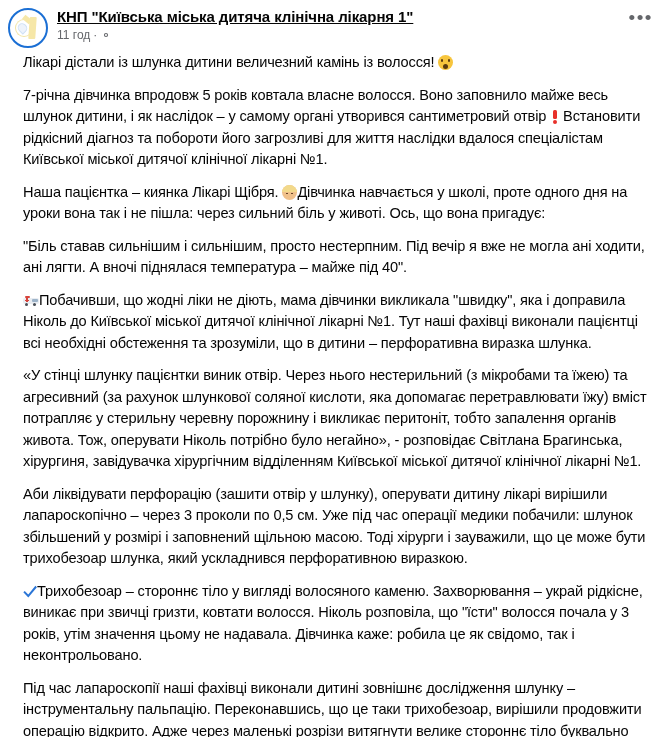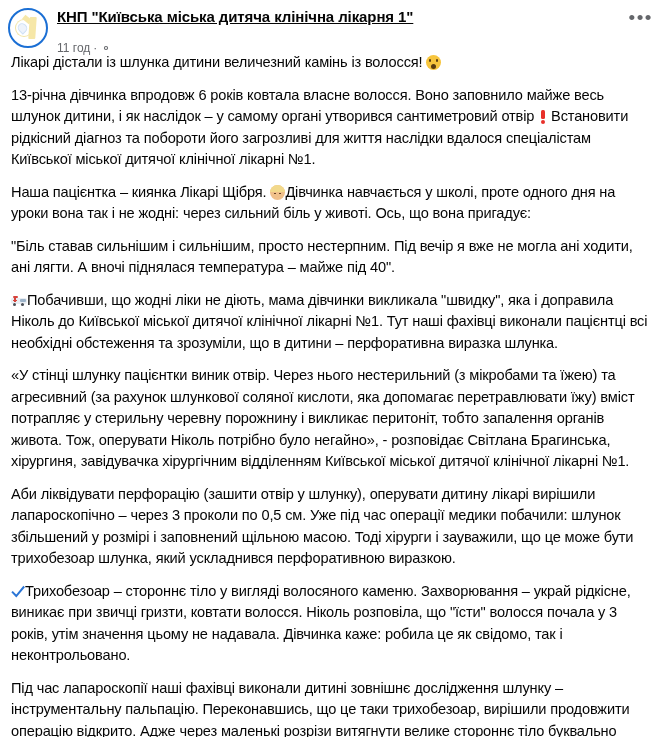--- a/index.html
+++ b/index.html
@@ -91,21 +91,21 @@
   .page-name {
     font-size: 15px;
     font-weight: bold;
     color: #050505;
     text-decoration: underline;
     letter-spacing: -0.1px;
     display: inline-block;
     cursor: pointer;
   }
   .meta-line {
-    margin-top: 16px;
+    margin-top: 3px;
     font-size: 12px;
     color: #65676b;
     display: flex;
     align-items: center;
     gap: 3px;
   }
   .meta-sep { color: #65676b; font-size: 12px; }
   .gear-icon {
     display: inline-block;
     width: 12px;
@@ -129,21 +129,21 @@
 
   
   .post-body {
     padding: 2px 12px 0 11px;
     font-size: 14.6px;
     line-height: 21.5px;
     color: #050505;
     letter-spacing: -0.15px;
   }
   .post-body p {
-    margin: 0 0 11px 0;
+    margin: 0 0 11px 12px;
     white-space: normal;
   }
   .post-body p:last-child { margin-bottom: 0; }
   .emoji-img {
     display: inline-block;
     width: 15px;
     height: 15px;
     vertical-align: -3px;
     position: relative;
   }
@@ -297,22 +297,22 @@
           </svg>
         </span>
       </div>
     </div>
 
     <div class="more-button">•••</div>
   </div>
 
   <div class="post-body">
       <p><span>Лікарі дістали із шлунка дитини величезний камінь із волосся! </span><span class="emoji-img em-surprise"></span></p>
-      <p><span>13-річна дівчинка впродовж 6 років ковтала власне волосся. Воно заповнило майже весь шлунок дитини, і як наслідок – у самому органі утворився сантиметровий отвір </span><span class="emoji-img em-exclaim"></span><span> Встановити рідкісний діагноз та побороти його загрозливі для життя наслідки вдалося спеціалістам Київської міської дитячої клінічної лікарні №1.</span></p>
-      <p><span>Наша пацієнтка – киянка Лікарі Щібря. </span><span class="emoji-img em-girl"></span><span>Дівчинка навчається у школі, проте одного дня на уроки вона так і не жодні: через сильний біль у животі. Ось, що вона пригадує:</span></p>
+      <p><span>7-річна дівчинка впродовж 5 років ковтала власне волосся. Воно заповнило майже весь шлунок дитини, і як наслідок – у самому органі утворився сантиметровий отвір </span><span class="emoji-img em-exclaim"></span><span> Встановити рідкісний діагноз та побороти його загрозливі для життя наслідки вдалося спеціалістам Київської міської дитячої клінічної лікарні №1.</span></p>
+      <p><span>Наша пацієнтка – киянка Лікарі Щібря. </span><span class="emoji-img em-girl"></span><span>Дівчинка навчається у школі, проте одного дня на уроки вона так і не пішла: через сильний біль у животі. Ось, що вона пригадує:</span></p>
       <p><span>"Біль ставав сильнішим і сильнішим, просто нестерпним. Під вечір я вже не могла ані ходити, ані лягти. А вночі піднялася температура – майже під 40".</span></p>
       <p><span class="emoji-img em-ambulance"><span class="amb-body"></span><span class="amb-cab"></span><span class="amb-light"></span><span class="amb-cross"></span><span class="amb-wheels"></span></span><span>Побачивши, що жодні ліки не діють, мама дівчинки викликала "швидку", яка і доправила Ніколь до Київської міської дитячої клінічної лікарні №1. Тут наші фахівці виконали пацієнтці всі необхідні обстеження та зрозуміли, що в дитини – перфоративна виразка шлунка.</span></p>
       <p><span>«У стінці шлунку пацієнтки виник отвір. Через нього нестерильний (з мікробами та їжею) та агресивний (за рахунок шлункової соляної кислоти, яка допомагає перетравлювати їжу) вміст потрапляє у стерильну черевну порожнину і викликає перитоніт, тобто запалення органів живота. Тож, оперувати Ніколь потрібно було негайно», - розповідає Світлана Брагинська, хірургиня, завідувачка хірургічним відділенням Київської міської дитячої клінічної лікарні №1.</span></p>
       <p><span>Аби ліквідувати перфорацію (зашити отвір у шлунку), оперувати дитину лікарі вирішили лапароскопічно – через 3 проколи по 0,5 см. Уже під час операції медики побачили: шлунок збільшений у розмірі і заповнений щільною масою. Тоді хірурги і зауважили, що це може бути трихобезоар шлунка, який ускладнився перфоративною виразкою.</span></p>
       <p><span class="emoji-img em-check"><svg width="14" height="14" viewBox="0 0 16 16">
             <path d="M2 8.4 L6 12.6 L14.3 2.6" fill="none" stroke="#2a75d6" stroke-width="2.3" stroke-linecap="square"></path>
           </svg></span><span>Трихобезоар  – стороннє тіло у вигляді волосяного каменю. Захворювання – украй рідкісне, виникає при звичці гризти, ковтати волосся. Ніколь розповіла, що "їсти" волосся почала у 3 років, утім значення цьому не надавала. Дівчинка каже: робила це як свідомо, так і неконтрольовано.</span></p>
       <p><span>Під час лапароскопії наші фахівці виконали дитині зовнішнє дослідження шлунку – інструментальну пальпацію. Переконавшись, що це таки трихобезоар, вирішили продовжити операцію відкрито. Адже через маленькі розрізи витягнути велике стороннє тіло буквально неможливо! </span></p>
     </div>
 

